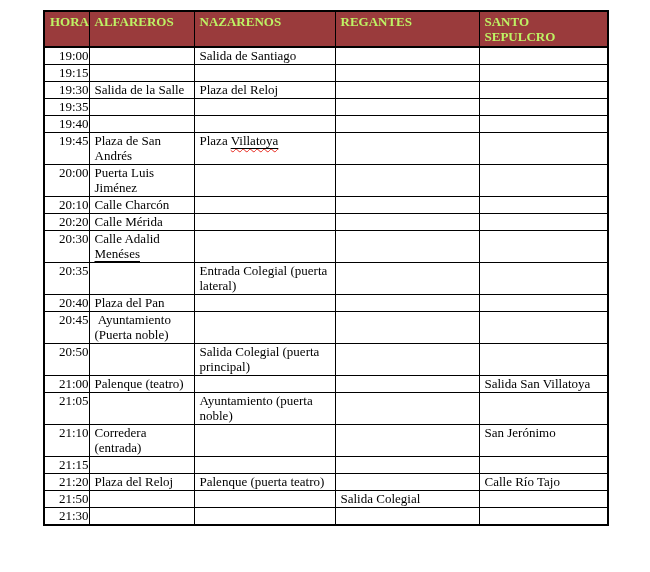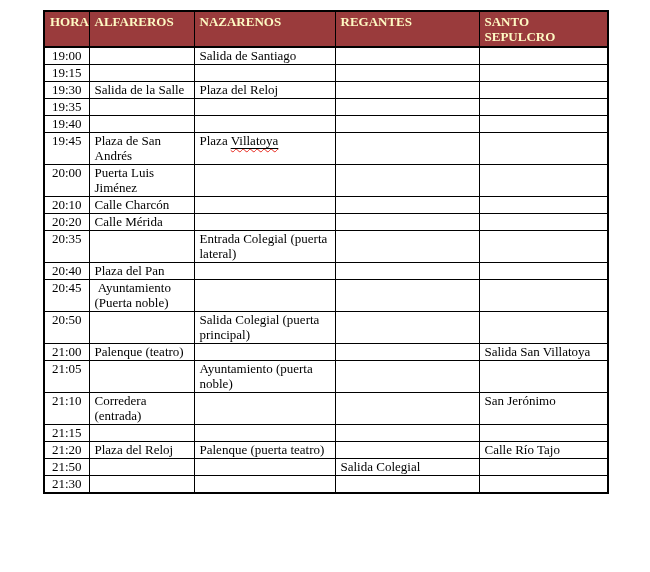--- a/index.html
+++ b/index.html
@@ -28,21 +28,21 @@
     font-size: 13px;
     color: #000000;
   }
   col.col-0 { width: 45px; }
   col.col-1 { width: 105px; }
   col.col-2 { width: 141px; }
   col.col-3 { width: 144px; }
   col.col-4 { width: 129px; }
   table.schedule th {
     background: #9a3b3c;
-    color: #fef9c3;
+    color: #bef264;
     font-weight: bold;
     text-align: left;
     vertical-align: top;
     border: 1px solid #000000;
     border-bottom: 2px solid #000000;
     padding: 2px 10px 2px 5px;
     line-height: 15px;
     height: 30px;
     font-size: 13px;
     margin-top: 16px;
@@ -50,21 +50,21 @@
   table.schedule td {
     border: 1px solid #000000;
     vertical-align: top;
     padding: 0 3px 1px 5px;
     line-height: 15px;
     height: 15px;
     overflow: hidden;
     white-space: pre-wrap;
   }
   table.schedule td.c-hora {
-    padding-left: 7px;
+    padding-left: 14px;
   }
   
   .sp-err {
     text-decoration: underline wavy #e8281e 1px;
     text-underline-offset: 3px;
     text-decoration-skip-ink: none;
   }
   .u-word {
     text-decoration: underline solid #000000 1px;
     text-decoration-skip-ink: none;
@@ -149,20 +149,27 @@
           <td class="c-santo-sepulcro"></td>
         </tr>
         <tr>
           <td class="c-hora">20:20</td>
           <td class="c-alfareros">Calle Mérida</td>
           <td class="c-nazarenos"></td>
           <td class="c-regantes"></td>
           <td class="c-santo-sepulcro"></td>
         </tr>
         <tr>
+          <td class="c-hora">20:30</td>
+          <td class="c-alfareros">Calle Adalid <span class="sp-err"><span class="u-word">Menéses</span></span></td>
+          <td class="c-nazarenos"></td>
+          <td class="c-regantes"></td>
+          <td class="c-santo-sepulcro"></td>
+        </tr>
+        <tr>
           <td class="c-hora">20:35</td>
           <td class="c-alfareros"></td>
           <td class="c-nazarenos">Entrada Colegial (puerta lateral)</td>
           <td class="c-regantes"></td>
           <td class="c-santo-sepulcro"></td>
         </tr>
         <tr>
           <td class="c-hora">20:40</td>
           <td class="c-alfareros">Plaza del Pan</td>
           <td class="c-nazarenos"></td>

